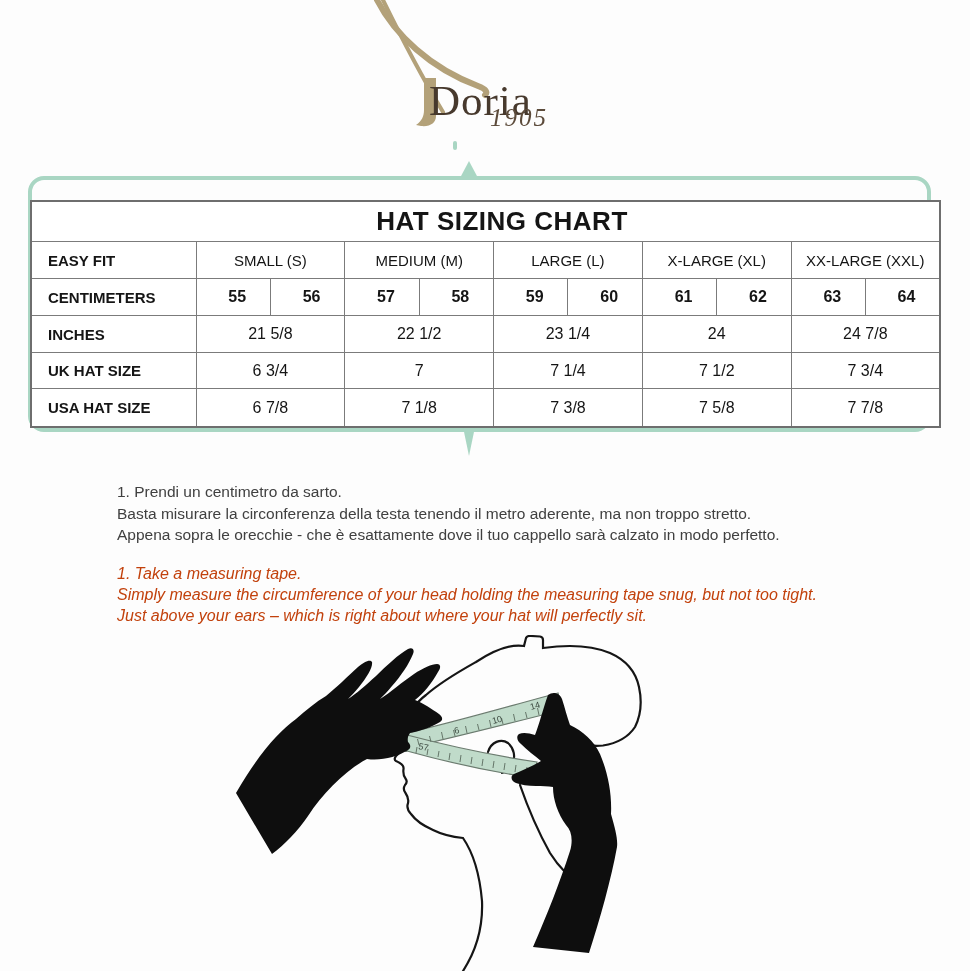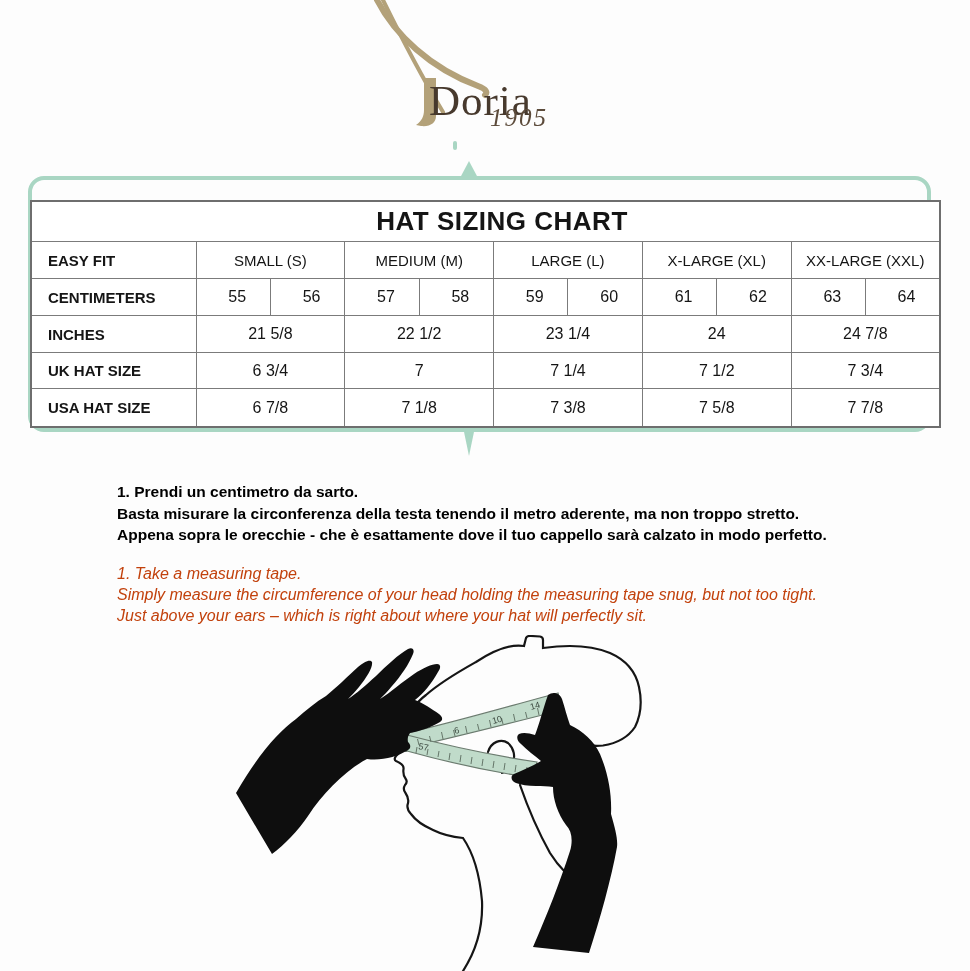--- a/index.html
+++ b/index.html
@@ -29,26 +29,26 @@
           table-layout:fixed;background:#fff;border:2.5px solid #6e6e6e;}
   table#sizing td{border:1.6px solid #7b7b7b;overflow:hidden;white-space:nowrap;}
   .r-title td{height:37px;text-align:center;font-size:26px;font-weight:bold;letter-spacing:.5px;padding-left:34px;}
   .r-head td{height:34px;}
   .r-cm td{height:34px;}
   .r-inch td{height:34px;margin-left:44px;}
   .r-uk td{height:33px;}
   .r-usa td{height:35px;}
   td.lbl{font-weight:bold;font-size:15px;text-align:left;padding-left:16px;}
   td.szhead{font-size:15px;text-align:center;}
-  td.cm{font-weight:normal;font-size:16px;text-align:center;padding-left:9px;}
+  td.cm{font-weight:bold;font-size:16px;text-align:center;padding-left:9px;}
   td.val{font-size:16px;text-align:center;}
 
   
-  #it-block{position:absolute;left:117px;top:481px;font-size:15.5px;font-weight:bold;
-            line-height:21.5px;color:#000000;}
+  #it-block{position:absolute;left:117px;top:481px;font-size:15.5px;font-weight:normal;
+            line-height:21.5px;color:#404040;}
   #en-block{position:absolute;left:117px;top:564px;font-size:16px;font-style:italic;
             line-height:20.8px;color:#c2410c;}
 
   
   #illustration{position:absolute;left:220px;top:635px;}
   .tape-num{font-family:"Liberation Sans",sans-serif;font-size:9px;fill:#3c4a40;}
 </style>
 </head>
 <body>
 

